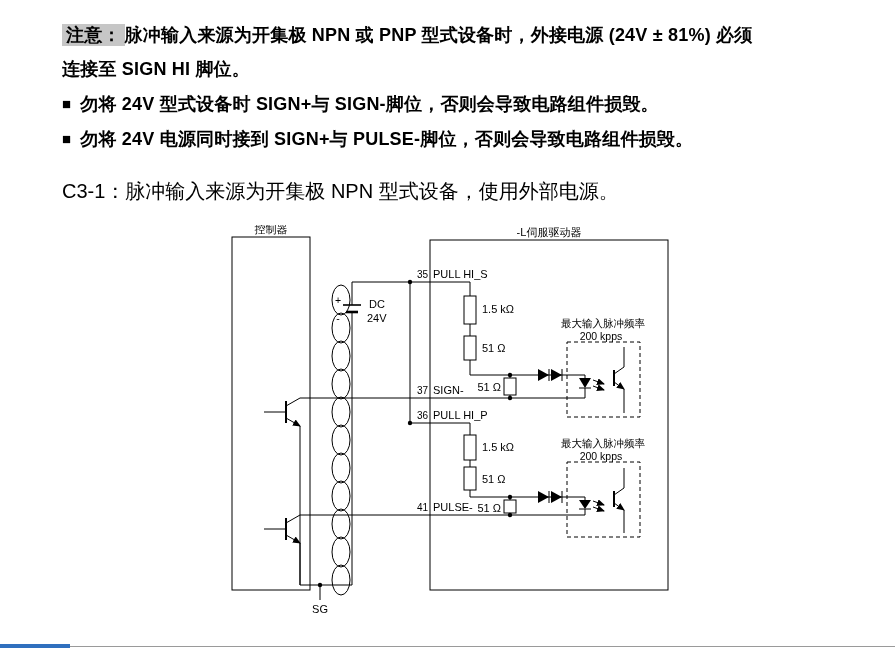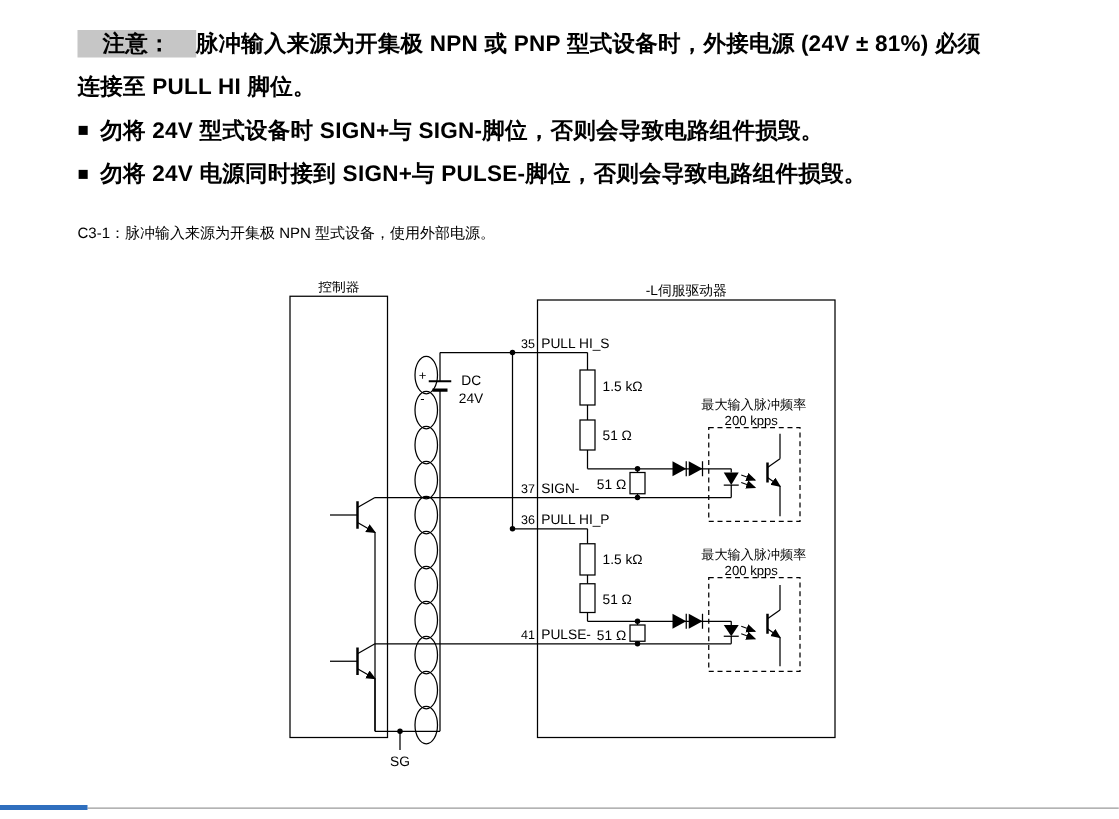--- a/index.html
+++ b/index.html
@@ -3,23 +3,23 @@
 <meta charset="utf-8">
 <style>
   html,body { margin:0; padding:0; }
   body {
     width:895px; height:655px; position:relative; background:#ffffff;
     font-family:"Liberation Sans","DejaVu Sans",sans-serif; color:#000;
     overflow:hidden;
   }
   .textline { position:absolute; left:62px; white-space:nowrap; }
   .note { font-size:18px; font-weight:bold; letter-spacing:0.2px; }
-  .hl { background:#c6c6c6; padding:1px 20px;margin-top:32px; }
+  .hl { background:#c6c6c6; padding:1px 4px;margin-top:32px; }
   .bullet-marker { display:inline-block; margin-right:9px; font-size:15px; vertical-align:1px; }
-  .caption { font-size:12px; font-weight:normal; }
+  .caption { font-size:20px; font-weight:normal; }
   svg.diagram { position:absolute; left:0; top:225px; }
   svg.diagram text { font-size:11px; fill:#000; font-family:"Liberation Sans","DejaVu Sans",sans-serif; }
   svg.diagram text.pin-num { font-size:10px; }
   svg.diagram text.small { font-size:10.5px; }
   svg.diagram line, svg.diagram polyline { stroke:#000; stroke-width:1; fill:none; }
   svg.diagram line.thick { stroke-width:2; }
   svg.diagram line.plate { stroke-width:1.6; }
   svg.diagram line.plate-minus { stroke-width:2.6; }
   svg.diagram rect.box { fill:none; stroke:#000; stroke-width:1; }
   svg.diagram rect.optobox { fill:none; stroke:#000; stroke-width:1; stroke-dasharray:4 3; }
@@ -31,21 +31,21 @@
   .thumb { position:absolute; left:0; top:644px; width:70px; height:4px; background:#2f6fbe; }
 </style>
 </head>
 <body>
 
 <div class="page">
 
   <div class="textline note" style="top:23px">
     <span class="hl">注意：</span><span>脉冲输入来源为开集极 NPN 或 PNP 型式设备时，外接电源 (24V ± 81%) 必须</span>
   </div>
-  <div class="textline note" style="top:57px">连接至 PULL HI 脚位。</div>
+  <div class="textline note" style="top:57px">连接至 SIGN HI 脚位。</div>
 
   <div class="textline note" style="top:92px">
     <span class="bullet-marker">■</span><span>勿将 24V 型式设备时 SIGN+与 SIGN-脚位，否则会导致电路组件损毁。</span>
   </div>
   <div class="textline note" style="top:127px">
     <span class="bullet-marker">■</span><span>勿将 24V 电源同时接到 SIGN+与 PULSE-脚位，否则会导致电路组件损毁。</span>
   </div>
 
   <div class="textline caption" style="top:178px">C3-1：脉冲输入来源为开集极 NPN 型式设备，使用外部电源。</div>
 

